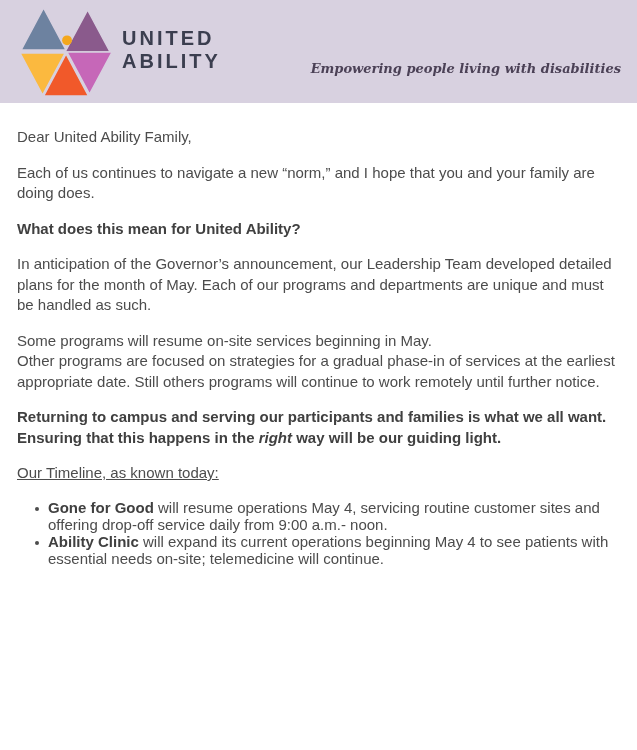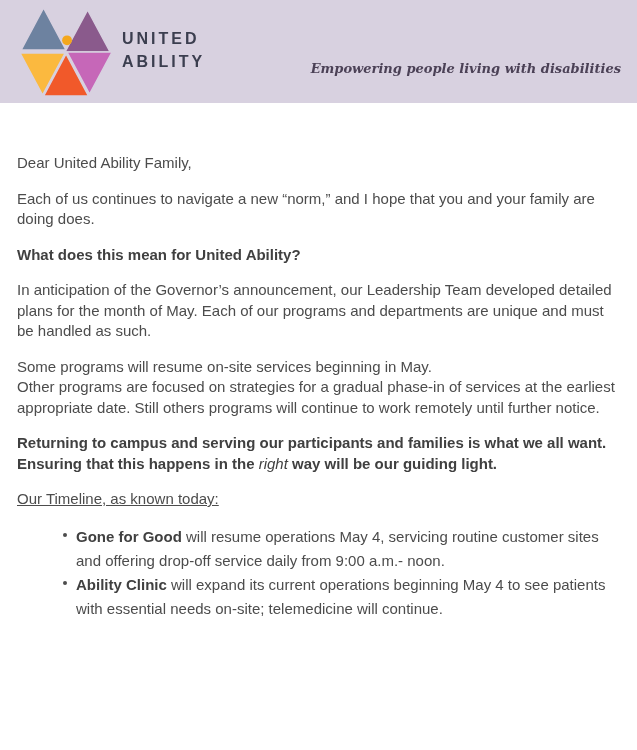--- a/index.html
+++ b/index.html
@@ -7,39 +7,39 @@
     width: 637px; height: 750px; overflow: hidden; background: #ffffff;
     font-family: "Liberation Sans", sans-serif; font-size: 15px; color: #4c4c4c;
     position: relative;
   }
   .header {
     height: 103px; background: #d8d1e0; position: relative;
   }
   .logo { position: absolute; left: 20px; top: 8px; }
   .brand {
     position: absolute; left: 122px; top: 27px;
-    font-weight: bold; font-size: 16px; line-height: 23px;
+    font-weight: bold; font-size: 20px; line-height: 23px;
     letter-spacing: 3px; color: #3b3e4f;
   }
   .brand span { display: block; }
   .tagline {
     position: absolute; right: 16px; top: 61px;
     font-family: "DejaVu Serif", serif; font-style: italic; font-weight: bold;
     font-size: 13px; color: #4b4156; white-space: nowrap;
   }
-  .main { padding: 50px 17px 0 17px; }
+  .main { padding: 24px 17px 0 17px; }
   .main p { margin: 0 0 15px 0; line-height: 20.5px; }
   .bold-heading { font-weight: bold; color: #404040; }
   .bold-para { font-weight: bold; color: #404040; }
-  .bold-para em { font-style: italic; font-weight: normal; }
+  .bold-para em { font-style: italic; font-weight: bold; }
   .block { display: block; }
   .underlined { text-decoration: underline; }
   strong { font-weight: bold; color: #404040; }
   ul.timeline-list { margin: 0; padding: 0 0 0 31px; list-style: none; }
-  ul.timeline-list li { position: relative; line-height: 24px; margin-left: 28px; }
+  ul.timeline-list li { position: relative; line-height: 17px; }
   ul.timeline-list li::before {
     content: ""; position: absolute; left: -13px; top: 8px;
     width: 4px; height: 4px; border-radius: 50%; background: #4c4c4c;
   }
 </style>
 </head>
 <body>
 
 <div class="page">
 

